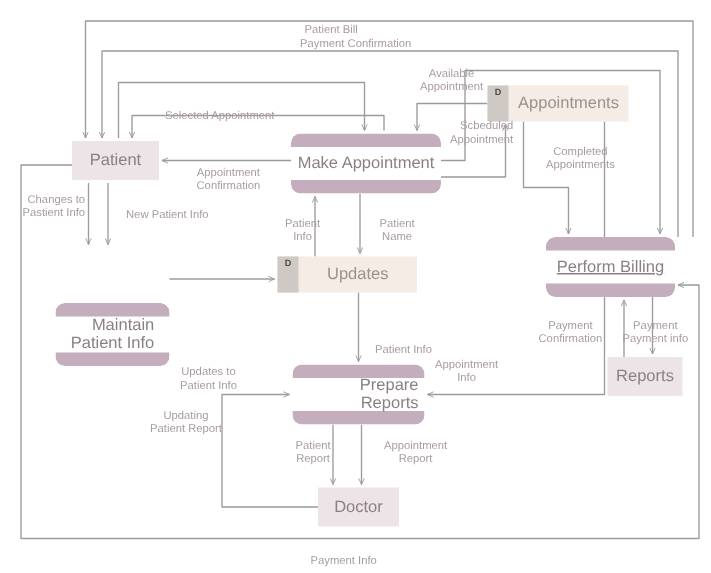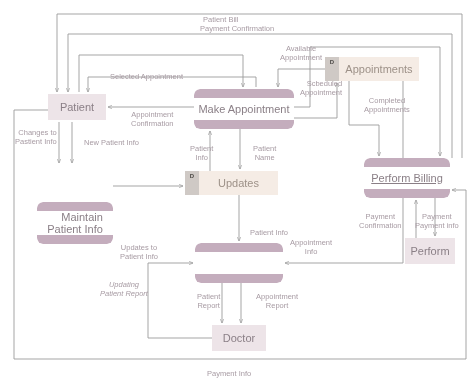--- a/index.html
+++ b/index.html
@@ -166,39 +166,40 @@
 
   <div class="node entity" style="left:48px; top:94px; width:58px; height:26px;">
     <span>Patient</span>
   </div>
 
   <div class="node entity" style="left:212px; top:325px; width:54px; height:26px;">
     <span>Doctor</span>
   </div>
 
   <div class="node entity" style="left:405px; top:238px; width:50px; height:26px;">
-    <span>Perform</span>
+    <span>Reports</span>
   </div>
 
   <div class="node process" style="left:194px; top:89px; width:100px; height:40px;">
     <div class="band top"></div>
     <div class="band bot"></div>
     <div class="plabel">Make Appointment</div>
   </div>
 
   <div class="node process" style="left:37px; top:165px; width:76px; height:42px; white-space:pre;margin-top:37px;">
     <div class="band top"></div>
     <div class="band bot"></div>
     <div class="plabel">Maintain
 Patient Info</div>
   </div>
 
   <div class="node process" style="left:195px; top:243px; width:88px; height:40px;">
     <div class="band top"></div>
     <div class="band bot"></div>
+    <div class="plabel">Prepare Reports</div>
   </div>
 
   <div class="node process" style="left:364px; top:158px; width:86px; height:40px;text-decoration:underline;">
     <div class="band top"></div>
     <div class="band bot"></div>
     <div class="plabel">Perform Billing</div>
   </div>
 
   <div class="node store" style="left:325px; top:57px; width:94px; height:24px;">
     <div class="dbox">
@@ -234,21 +235,21 @@
 Name</div>
   <div class="flowlabel" style="left:120px; top:199px;margin-top:44px;">Updates to
 Patient Info</div>
   <div class="flowlabel" style="left:359px; top:212px;">Payment
 Confirmation</div>
   <div class="flowlabel" style="left:415px; top:212px;">Payment
 Payment info</div>
   <div class="flowlabel" style="left:250px; top:228px;">Patient Info</div>
   <div class="flowlabel" style="left:290px; top:238px;">Appointment
 Info</div>
-  <div class="flowlabel" style="left:100px; top:280px;font-style:italic;">Updating
+  <div class="flowlabel" style="left:100px; top:272px;">Updating
 Patient Report</div>
   <div class="flowlabel" style="left:197px; top:292px;">Patient
 Report</div>
   <div class="flowlabel" style="left:256px; top:292px;">Appointment
 Report</div>
   <div class="flowlabel" style="left:207px; top:369px;">Payment Info</div>
 
 </div>
 
 </body></html>

